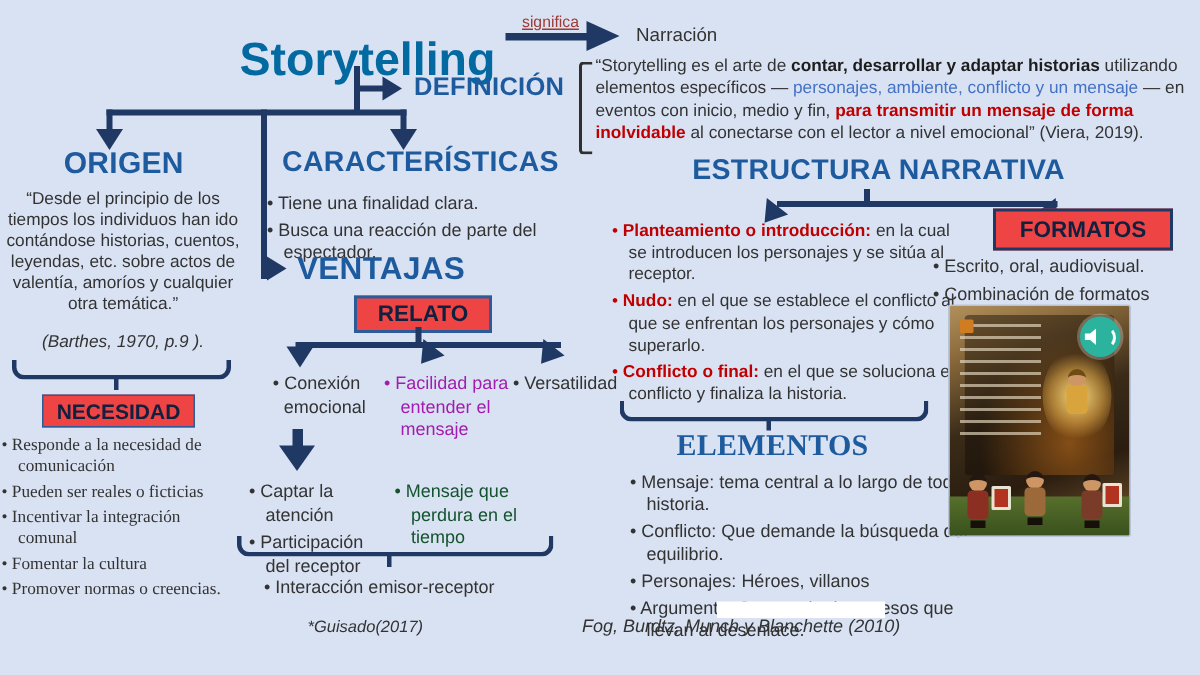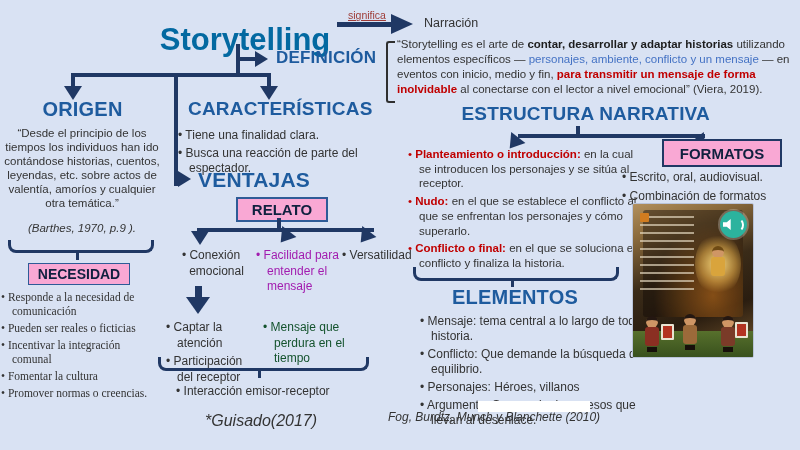--- a/index.html
+++ b/index.html
@@ -9,21 +9,21 @@
   .conn{position:absolute;background:#203864;}
   .tri{position:absolute;width:0;height:0;}
   .tri-down{border-left:9px solid transparent;border-right:9px solid transparent;border-top:14px solid #203864;}
   .tri-down-sl{border-left:9px solid transparent;border-right:9px solid transparent;border-top:14px solid #203864;}
   .tri-right{border-top:8px solid transparent;border-bottom:8px solid transparent;border-left:13px solid #203864;}
   .tri-right-big{border-top:10px solid transparent;border-bottom:10px solid transparent;border-left:22px solid #203864;}
   .bracket{position:absolute;border:3px solid #203864;border-top:none;border-radius:0 0 8px 8px;background:transparent;}
   .tick{position:absolute;background:#203864;}
   .lbracket{position:absolute;border:2px solid #2f2f2f;border-right:none;border-radius:3px 0 0 3px;}
   .h1{position:absolute;color:#1e5b9e;font-weight:bold;letter-spacing:.2px;}
-  .box{position:absolute;background:#f9a8d4;border:2px solid #2e5b97;display:flex;align-items:center;justify-content:center;
+  .box{position:absolute;background:#ef4444;border:2px solid #2e5b97;display:flex;align-items:center;justify-content:center;
        font-weight:bold;color:#10203f;}
   ul.bl{list-style:none;margin:0;padding:0;position:absolute;}
   ul.bl li{padding-left:11px;text-indent:-11px;margin-bottom:3px;}
   ul.bl li::before{content:"• ";}
   ul.redb li::before{color:#c00000;}
   .red{color:#c00000;font-weight:bold;}
   .blue{color:#4472c4;}
   .bold{font-weight:bold;color:#1d1d1d;}
   .it{font-style:italic;}
   
@@ -135,21 +135,21 @@
   <ul class="bl" style="left:263px;top:320px;width:90px;font-size:12px;line-height:1.3;color:#14532d;">
     <li>Mensaje que perdura en el tiempo</li>
   </ul>
 
   <div class="bracket" style="left:158px;top:357px;width:205px;height:11px;"></div>
   <div class="tick" style="left:258px;top:368px;width:3px;height:10px;"></div>
 
   <ul class="bl" style="left:176px;top:384px;width:180px;font-size:12px;color:#333;">
     <li>Interacción emisor-receptor</li>
   </ul>
-  <div class="abs it" style="left:205px;top:412px;font-size:16px;color:#333;">*Guisado(2017)</div>
+  <div class="abs it" style="left:205px;top:412px;font-size:11px;color:#333;">*Guisado(2017)</div>
 
   <div class="h1" style="left:455px;top:103px;width:255px;font-size:19px;text-align:right;">ESTRUCTURA NARRATIVA</div>
   <div class="conn" style="left:576px;top:126px;width:4px;height:10px;"></div>
   <div class="conn" style="left:518px;top:134px;width:187px;height:4px;"></div>
   <div class="tri tri-down-sl" style="left:505px;top:136px;transform:rotate(38deg);"></div>
   <div class="tri tri-down-sl" style="left:692px;top:136px;transform:rotate(-38deg);"></div>
 
   <ul class="bl redb" style="left:408px;top:147px;width:230px;font-size:11.5px;line-height:1.28;color:#333;">
     <li>
       <span class="red">Planteamiento o introducción:</span>
@@ -161,21 +161,21 @@
     </li>
     <li>
       <span class="red">Conflicto o final:</span>
       <span>en el que se soluciona el conflicto y finaliza la historia.</span>
     </li>
   </ul>
 
   <div class="bracket" style="left:413px;top:267px;width:200px;height:11px;"></div>
   <div class="tick" style="left:511px;top:278px;width:3px;height:9px;"></div>
 
-  <div class="h1" style="left:445px;top:286px;width:140px;font-size:20px;text-align:center;">ELEMENTOS</div>
+  <div class="h1" style="left:445px;top:286px;width:140px;font-size:20px;text-align:center;font-family:Liberation Serif, serif;">ELEMENTOS</div>
   <ul class="bl" style="left:420px;top:314px;width:235px;font-size:12px;line-height:1.25;color:#333;">
     <li>Mensaje: tema central a lo largo de toda la historia.</li>
     <li>Conflicto: Que demande la búsqueda del equilibrio.</li>
     <li>Personajes: Héroes, villanos</li>
     <li>Argumento: Secuencia de sucesos que llevan al desenlace.</li>
   </ul>
   <div class="abs" style="left:478px;top:401px;width:112px;height:11px;background:#ffffff;"></div>
   <div class="abs it" style="left:388px;top:410px;font-size:12px;color:#333;">Fog, Burdtz, Munch y Blanchette (2010)</div>
 
   <div class="box" style="left:662px;top:139px;width:116px;height:24px;font-size:15px;border-color:#203864;">

